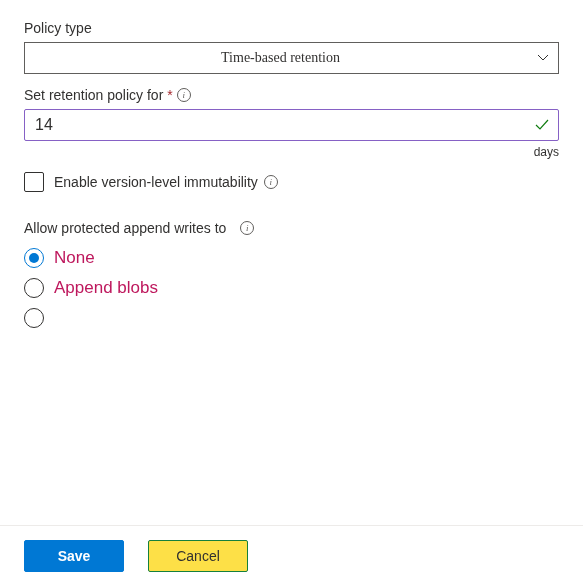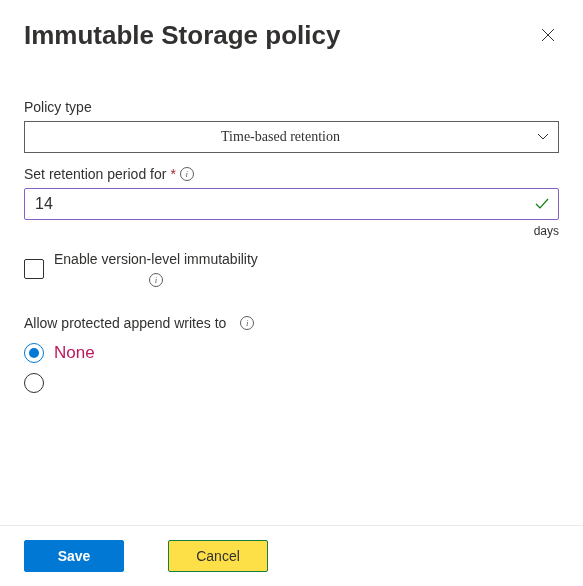--- a/index.html
+++ b/index.html
@@ -135,21 +135,20 @@
       background: #fff;
       cursor: pointer;
       flex-shrink: 0;
     }
     .checkbox-label {
       font-size: 14px;
       color: #323130;
       display: flex;
       align-items: center;
       gap: 6px;
-      flex-direction: column;
     }
     .radio-group-label {
       font-size: 14px;
       color: #323130;
       margin-bottom: 12px;
       display: flex;
       align-items: center;
       gap: 14px;
     }
     .radio-row {
@@ -186,21 +185,21 @@
       color: #be185d;
     }
     .footer {
       position: absolute;
       left: 0;
       right: 0;
       bottom: 0;
       border-top: 1px solid #edebe9;
       padding: 14px 24px;
       display: flex;
-      gap: 24px;
+      gap: 4px;
     }
     .btn {
       height: 32px;
       padding: 0 22px;
       font-size: 14px;
       font-family: inherit;
       cursor: pointer;
       border-radius: 2px;
     }
     .btn-primary {
@@ -215,44 +214,36 @@
       color: #323130;
       border: 1px solid #15803d;
       min-width: 100px;
       margin-left: 20px;
     }
   </style>
 </head>
 <body>
 
 <div class="panel">
-  <div class="header">
-    <h1 class="title">Immutable Storage policy</h1>
-    <button class="close-btn">
-      <svg width="14" height="14" viewBox="0 0 14 14">
-          <path d="M1 1 L13 13 M13 1 L1 13" stroke="#323130" stroke-width="1" fill="none"></path>
-        </svg>
-    </button>
-  </div>
 
   <div class="field">
     <div class="field-label">Policy type</div>
     <div class="select-wrap">
       <button class="select">
         <span>Time-based retention</span>
       </button>
       <svg class="chevron" width="12" height="8" viewBox="0 0 12 8">
           <path d="M1 1 L6 6 L11 1" stroke="#323130" stroke-width="1" fill="none"></path>
         </svg>
     </div>
   </div>
 
   <div class="field">
     <div class="field-label">
-      <span>Set retention period for</span>
+      <span>Set retention policy for</span>
       <span class="required">*</span>
       <span class="info-icon">i</span>
     </div>
     <div class="input-wrap">
       <input type="text" class="text-input" value="14" style="">
       <svg class="check-valid" width="14" height="12" viewBox="0 0 14 12">
           <path d="M1 6 L5 10 L13 1" stroke="#107c10" stroke-width="1.2" fill="none"></path>
         </svg>
     </div>
     <div class="unit">days</div>
@@ -270,20 +261,24 @@
     <div class="radio-group-label">
       <span>Allow protected append writes to</span>
       <span class="info-icon">i</span>
     </div>
     <div class="radio-row">
       <div class="radio checked"></div>
       <div class="radio-label">None</div>
     </div>
     <div class="radio-row">
       <div class="radio"></div>
+      <div class="radio-label">Append blobs</div>
+    </div>
+    <div class="radio-row">
+      <div class="radio"></div>
     </div>
   </div>
 </div>
 
 <div class="footer">
   <button class="btn btn-primary">Save</button>
   <button class="btn btn-default">Cancel</button>
 </div>
 
 </body></html>

